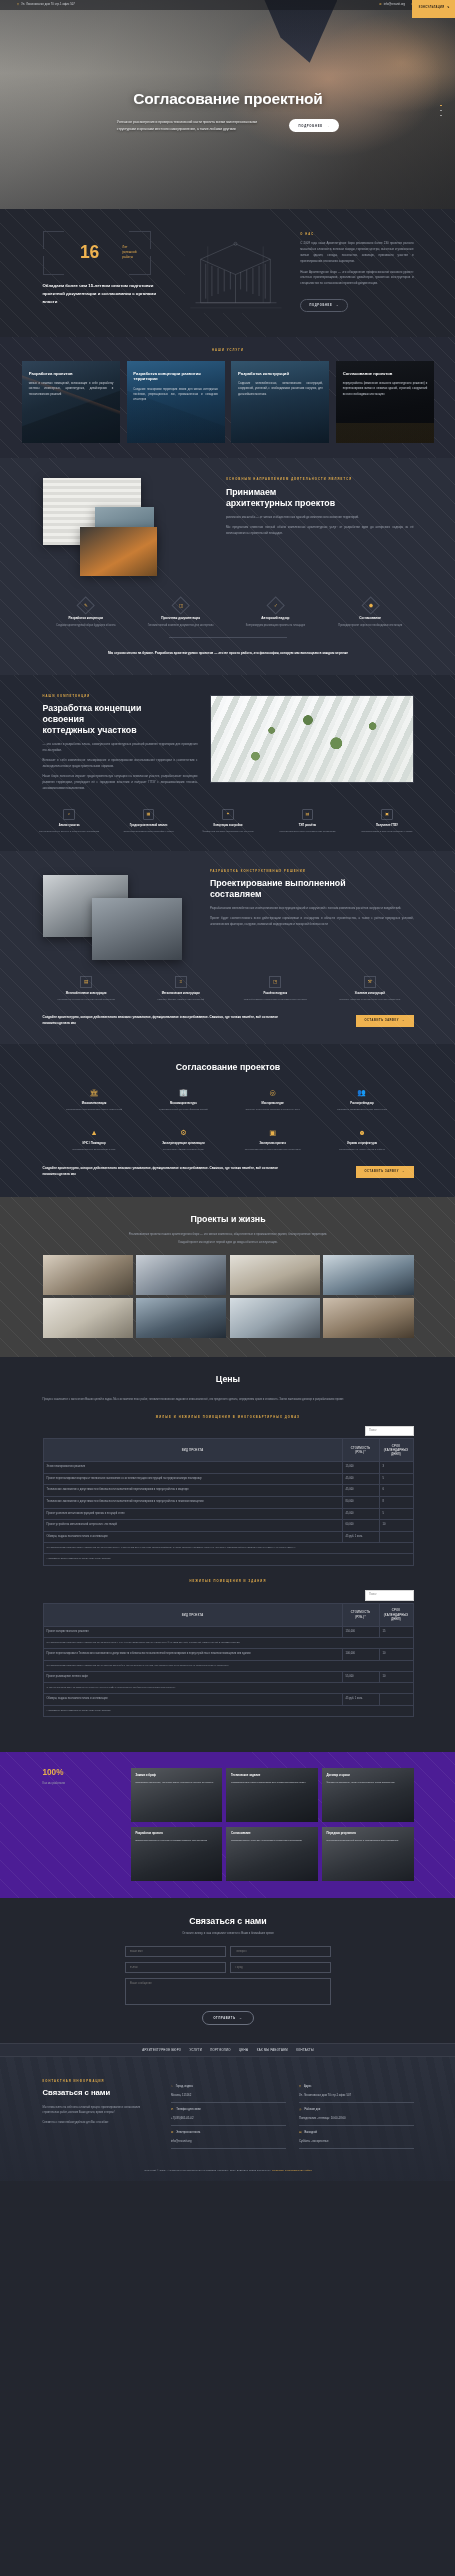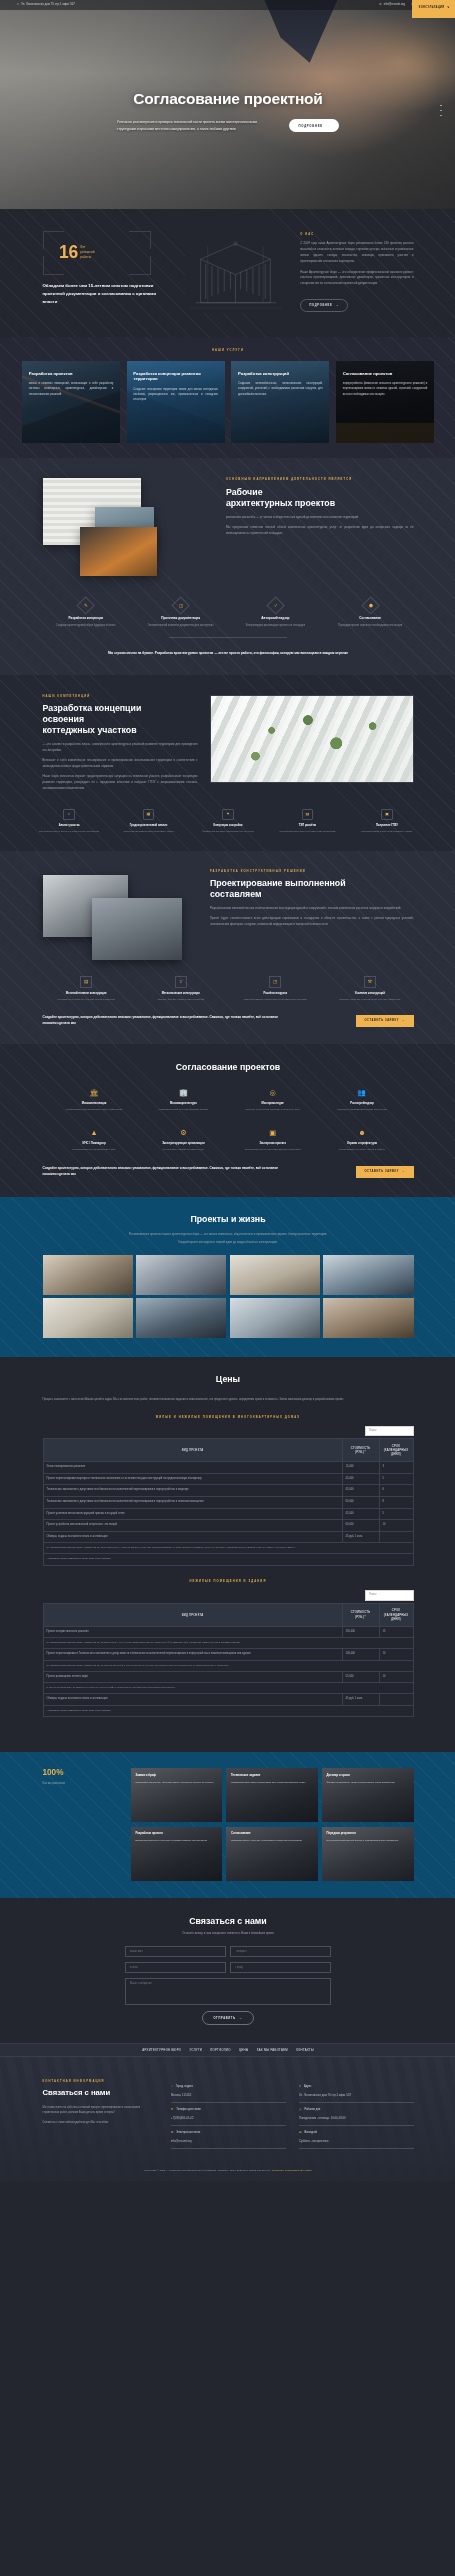--- a/index.html
+++ b/index.html
@@ -55,21 +55,21 @@
   section{position:relative}
   .eyebrow{color:#e8b04b;font-size:2.7px;letter-spacing:1.1px;font-weight:bold;text-transform:uppercase}
   .h2{color:#fff;font-size:8.8px;font-weight:bold;line-height:1.25}
   .h2-c{text-align:center}
   .body-txt{font-size:2.9px;line-height:2.05;color:#9aa0ac;text-align:justify}
 
   
   .about{background:#23262f;padding:21.6px 0 24px}
   .about .container{display:flex;gap:13.4px}
   .about-left{width:129px}
-  .yearbox{position:relative;width:108px;height:44px;display:flex;align-items:center;gap:2px;padding-left:14.4px}
+  .yearbox{position:relative;width:108px;height:44px;display:flex;align-items:center;gap:23px;padding-left:14.4px}
   .yearbox::before,.yearbox::after{content:"";position:absolute;width:20.6px;height:17.5px;border:0.8px solid #3d414d}
   .yearbox::before{left:0;top:0;border-right:0;border-bottom:0}
   .yearbox::after{right:0;top:0;border-left:0;border-bottom:0}
   .yb2::before,.yb2::after{content:"";position:absolute;width:20.6px;height:17.5px;border:0.8px solid #3d414d}
   .yb2::before{left:0;bottom:0;border-right:0;border-top:0}
   .yb2::after{right:0;bottom:0;border-left:0;border-top:0}
   .ynum{font-size:17.5px;font-weight:bold;color:#efb350;line-height:1}
   .ytxt{font-size:3.1px;color:#efb350;line-height:1.7}
   .about-claim{font-size:4.3px;line-height:1.85;color:#fff;font-weight:bold;margin-top:7.2px;width:118px}
   .about-mid{width:102px}
@@ -168,21 +168,21 @@
   .approve{background:#242833;padding:17.5px 0 18.5px}
   .approve .h2{text-align:center;margin-bottom:13.4px}
   .ap-row{display:flex;gap:7.2px;width:350px;margin:0 auto 13.4px}
   .ap{flex:1;text-align:center}
   .ap .ai{width:12.4px;height:12.4px;margin:0 auto 3.6px;color:#e8b04b;font-size:7.2px;display:flex;
     align-items:center;justify-content:center}
   .ap h5{color:#fff;font-size:2.7px;font-weight:bold;margin-bottom:2.1px;line-height:1.5}
   .ap p{font-size:2.4px;line-height:1.8;color:#868c98}
 
   
-  .portfolio{background:#0c4a6e;padding:17.5px 0 18.5px}
+  .portfolio{background:#404040;padding:17.5px 0 18.5px}
   .portfolio .h2{text-align:center;margin-bottom:6.2px}
   .pf-lead{width:361px;margin:0 auto 3.1px;text-align:center;font-size:2.8px;line-height:1.95;color:#9aa0ac}
   .grid{display:grid;grid-template-columns:repeat(4,1fr);gap:3.6px;width:371px;margin:9.3px auto 0}
   .gi{height:40px;position:relative;overflow:hidden}
   .g1{background:linear-gradient(150deg,#d9cfc0,#8d7f6c 55%,#4c4438)}
   .g2{background:linear-gradient(150deg,#c9cfd6,#7f8a96 50%,#39414b)}
   .g3{background:linear-gradient(160deg,#e3e0d8,#b3aa99 55%,#6b6355)}
   .g4{background:linear-gradient(160deg,#cbd6dd,#6f8291 55%,#2e3b47)}
   .g5{background:linear-gradient(150deg,#e8e4dc,#c2bcae 50%,#7d776a)}
   .g6{background:linear-gradient(160deg,#9fb0bd,#4d5d6b 55%,#232c36)}
@@ -201,21 +201,21 @@
   table{width:100%;border-collapse:collapse;font-size:2.6px}
   thead th{background:#2f3441;color:#fff;font-weight:normal;font-size:2.8px;letter-spacing:0.2px;
     padding:4.6px 3.1px;border:0.5px solid #3b4050;text-align:center;line-height:1.5}
   tbody td{padding:3.1px;border:0.5px solid #3b4050;color:#a8adb8;line-height:1.7;vertical-align:middle}
   tbody td.num{width:32px;white-space:nowrap}
   tbody td.days{width:30px}
   tbody tr.note td{font-style:italic;font-size:2.2px;color:#868c98}
   tbody tr.foot td{font-size:2.4px;color:#949aa6}
 
   
-  .howwork{background:#0c4a6e;padding:16.5px 0 17.5px;position:relative}
+  .howwork{background:#4c1d95;padding:16.5px 0 17.5px;position:relative}
   .howwork .container{display:flex;gap:11.3px;align-items:flex-start}
   .hw-left{width:77px}
   .hw-left .big{font-size:8.2px;color:#e8b04b;font-weight:bold;line-height:1.15}
   .hw-left .small{font-size:2.8px;color:#9aa0ac;margin-top:3.1px;line-height:1.8}
   .hw-grid{flex:1;display:grid;grid-template-columns:repeat(3,1fr);gap:4.1px}
   .hw-card{height:54px;position:relative;overflow:hidden;padding:4.6px}
   .hwb1{background:linear-gradient(160deg,#b9bfc4,#5a6168 60%,#2b3138)}
   .hwb2{background:linear-gradient(160deg,#8e959c,#3f464d 60%,#1d2227)}
   .hwb3{background:linear-gradient(160deg,#a6adb4,#4b5259 60%,#232830)}
   .hw-card .ov{position:absolute;inset:0;background:rgba(16,18,23,.58)}
@@ -419,21 +419,21 @@
   <div class="deco-lines"></div>
   <div class="container">
     <div class="arch-left">
       <div class="ph ph1"></div>
       <div class="ph ph2"></div>
       <div class="ph ph3"></div>
     </div>
     <div class="arch-right">
       <div class="eyebrow">ОСНОВНЫМ НАПРАВЛЕНИЕМ ДЕЯТЕЛЬНОСТИ ЯВЛЯЕТСЯ</div>
       <div class="h2">
-        <div>Рабочие</div>
+        <div>Принимаем</div>
         <div>архитектурных проектов</div>
       </div>
       <p class="body-txt">различного масштаба — от жилых и общественных зданий до комплексного освоения территорий.</p>
       <p class="body-txt">Мы предлагаем клиентам полный объём комплексных архитектурных услуг: от разработки идеи до авторского надзора за её воплощением на строительной площадке.</p>
     </div>
   </div>
 
   <div class="feat-row">
     <div class="feat">
       <div class="fi">

